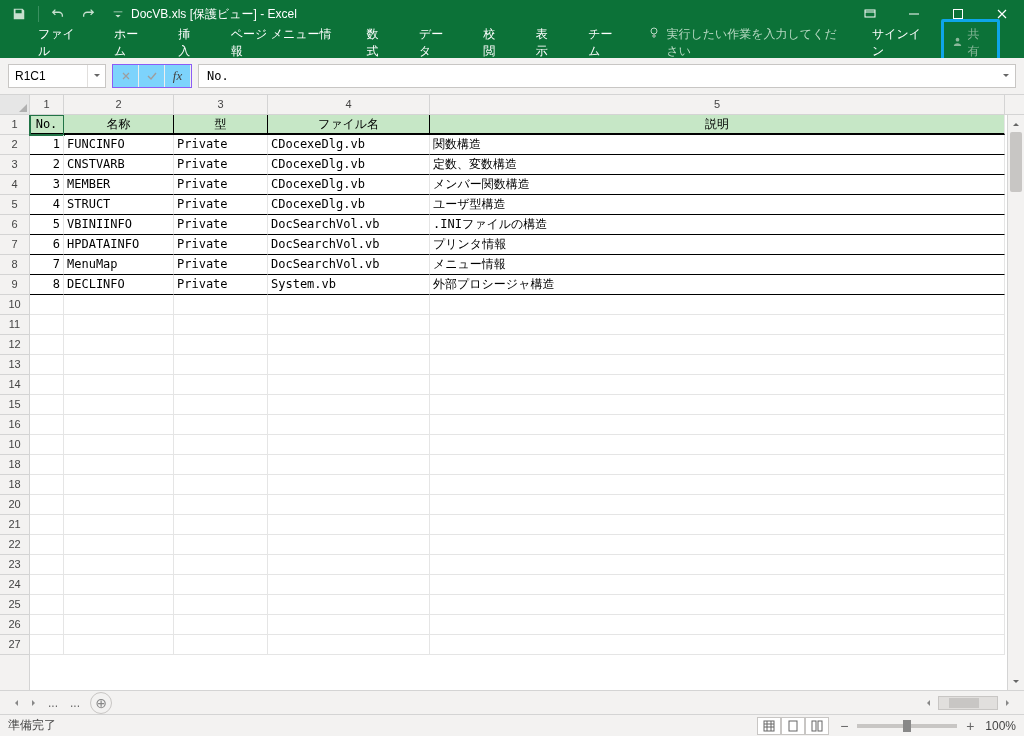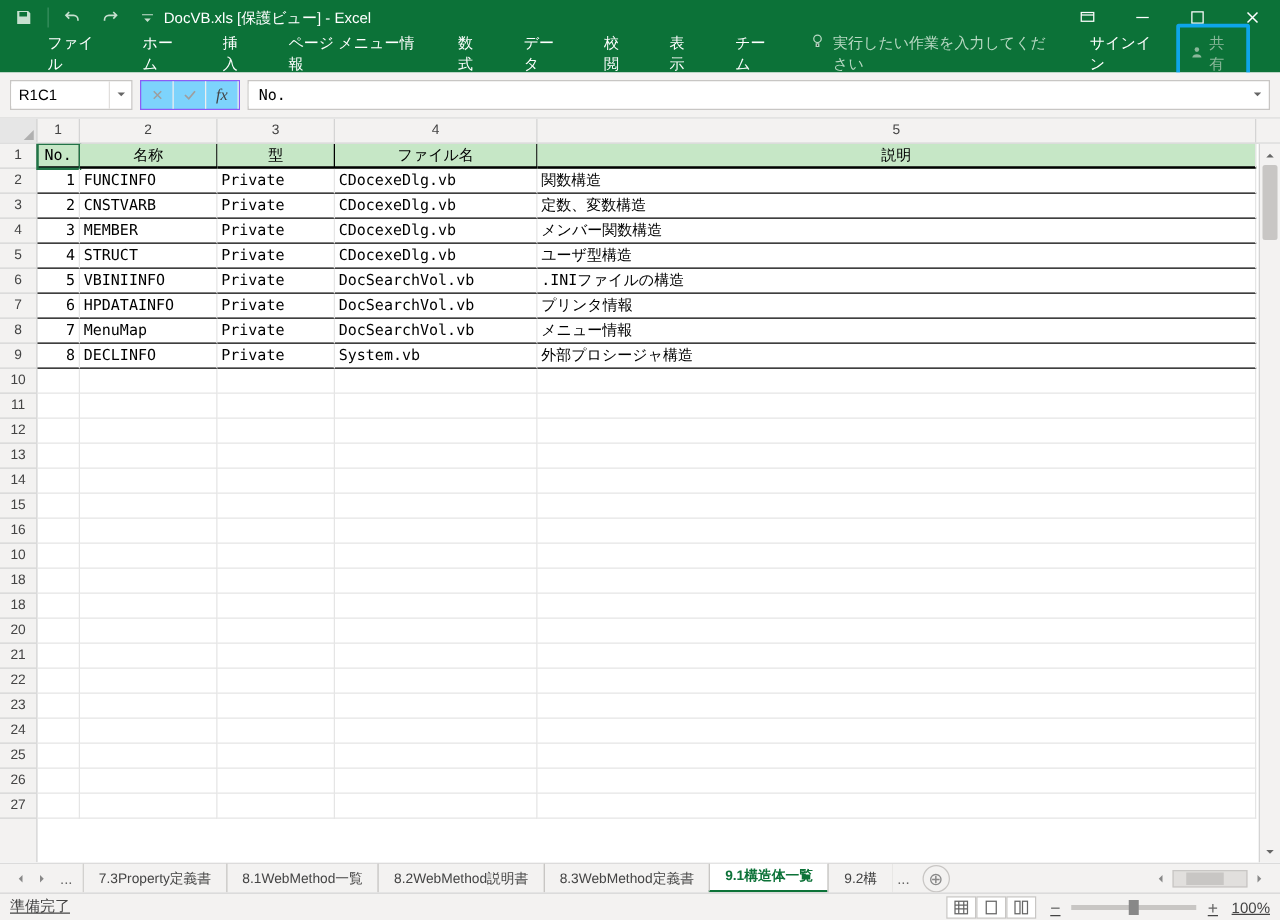--- a/index.html
+++ b/index.html
@@ -70,21 +70,21 @@
 .sheet-ell { color: #666; padding: 0 4px; }
 .sheet-tabs { display: flex; align-items: flex-end; height: 100%; overflow: hidden; }
 .sheet-tab { padding: 4px 12px; border: 1px solid #c8c6c4; border-bottom: none; background: #f3f2f1; color: #444; font-size: 11px; white-space: nowrap; margin-right: -1px; }
 .sheet-tab.active { background: #fff; border-bottom: 2px solid #0c7238; color: #0c7238; font-weight: 600; }
 .sheet-add { width: 22px; height: 22px; display: flex; align-items: center; justify-content: center; color: #888; border: 1px solid #c8c6c4; border-radius: 50%; margin-left: 6px; font-size: 14px; }
 .sheet-scroll { margin-left: auto; display: flex; align-items: center; gap: 2px; padding-right: 4px; }
 .hscroll { width: 60px; height: 14px; background: #e1dfdd; position: relative; border: 1px solid #c8c6c4; }
 .hscroll-thumb { position: absolute; left: 10px; width: 30px; top: 1px; bottom: 1px; background: #c8c6c4; }
 
 
-.statusbar { height: 22px; background: #f3f2f1; border-top: 1px solid #d4d4d4; display: flex; align-items: center; padding: 0 8px; color: #444; font-size: 11px; text-decoration: underline; }
+.statusbar { height: 22px; background: #f3f2f1; border-top: 1px solid #d4d4d4; display: flex; align-items: center; padding: 0 8px; color: #444; font-size: 11px; }
 .status-left { }
 .status-right { margin-left: auto; display: flex; align-items: center; gap: 8px; }
 .view-btns { display: flex; }
 .view-btn { width: 24px; height: 18px; display: flex; align-items: center; justify-content: center; border: 1px solid #c8c6c4; background: #fff; color: #666; }
 .view-btn svg { width: 12px; height: 12px; }
 .zoom-slider { display: flex; align-items: center; gap: 6px; }
 .zoom-btn { color: #666; font-size: 14px; width: 14px; text-align: center; }
 .slider { width: 100px; height: 4px; background: #c8c6c4; position: relative; }
 .slider-thumb { position: absolute; left: 50%; top: -4px; width: 8px; height: 12px; background: #888; margin-left: -4px; }
 </style>
@@ -454,28 +454,20 @@
           <path fill="currentColor" d="M6 1L3 4l3 3z"></path>
         </svg>
       </div>
     <div class="sheet-nav-btn">
         <svg width="8" height="8" viewBox="0 0 8 8">
           <path fill="currentColor" d="M2 1l3 3-3 3z"></path>
         </svg>
       </div>
     <div class="sheet-ell">...</div>
   </div>
-  <div class="sheet-tabs" id="sheet-tabs">
-      <div class="sheet-tab">7.3Property定義書</div>
-      <div class="sheet-tab">8.1WebMethod一覧</div>
-      <div class="sheet-tab">8.2WebMethod説明書</div>
-      <div class="sheet-tab">8.3WebMethod定義書</div>
-      <div class="sheet-tab active">9.1構造体一覧</div>
-      <div class="sheet-tab">9.2構</div>
-    </div>
   <div class="sheet-ell">...</div>
   <div class="sheet-add">⊕</div>
   <div class="sheet-scroll">
     <div class="sheet-nav-btn">
         <svg width="8" height="8" viewBox="0 0 8 8">
           <path fill="currentColor" d="M6 1L3 4l3 3z"></path>
         </svg>
       </div>
     <div class="hscroll">
         <div class="hscroll-thumb"></div>

